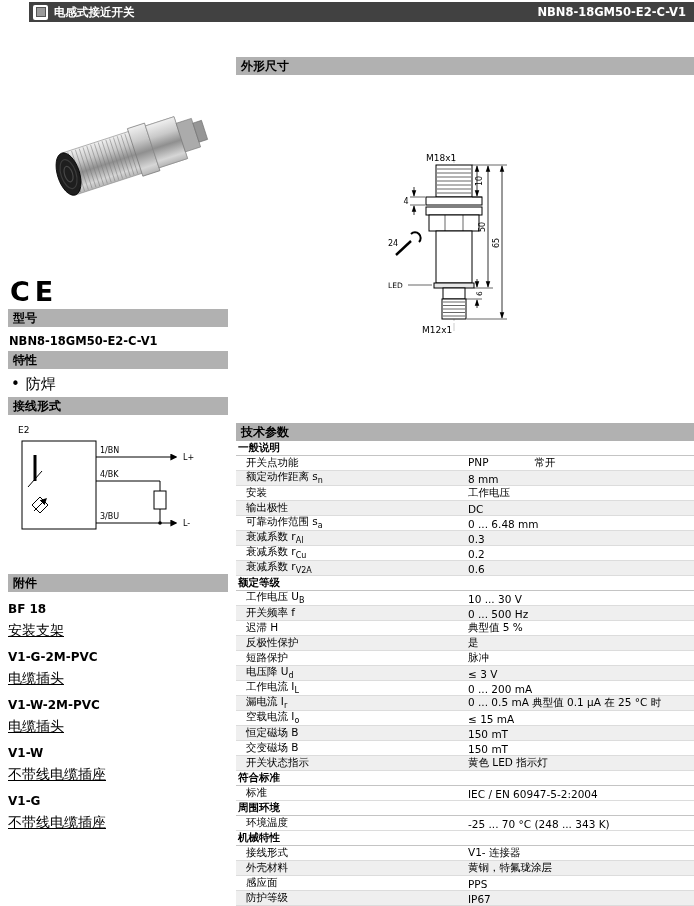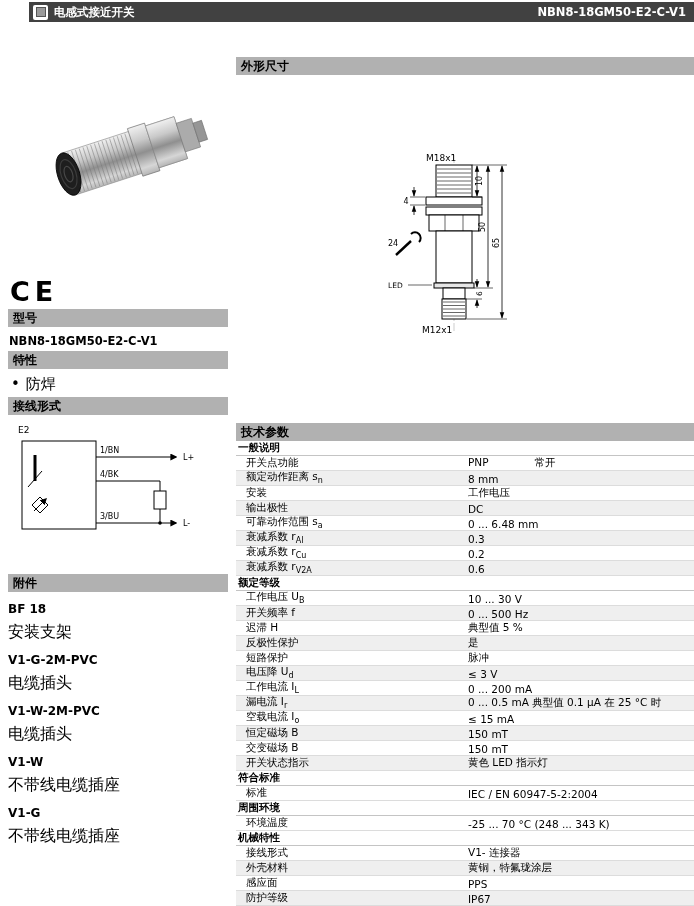--- a/index.html
+++ b/index.html
@@ -19,21 +19,21 @@
   .bar{background:#b1b1b1;color:#000;font-weight:bold;font-size:12px;padding:2px 5px;height:14px;line-height:14px;}
   .left .bar{margin-top:1px;}
 
   .photo{width:220px;height:230px;}
   .ce{font-size:27px;font-weight:bold;letter-spacing:5px;margin:6px 0 2px 2px;}
   .model-val{font-weight:bold;font-size:11.5px;padding:7px 1px 2px 1px;}
   .feature{font-size:15px;padding:6px 1px 2px 3px;}
   .feature .dot{margin-right:6px;}
   .wiring{margin-top:4px;}
   .acc-name{font-weight:bold;font-size:12px;margin-top:10px;}
-  .acc-desc{font-size:16px;margin-top:6px;}
+  .acc-desc{font-size:14px;margin-top:6px;text-decoration:underline;}
 
   .drawing{width:458px;height:348px;background:#fff;}
 
   #tech-table{margin-top:0;}
   .trow{display:flex;align-items:flex-end;height:14px;border-bottom:1px solid #dcdcdc;font-size:10.5px;}
   .trow.alt{background:#efefef;}
   .trow.sec{font-weight:bold;border-bottom:1px solid #c4c4c4;background:#fff;}
   .trow.sec span{padding-left:2px;}
   .trow .lbl{width:218px;padding-left:10px;white-space:nowrap;overflow:hidden;}
   .trow .val{flex:1;padding-left:4px;white-space:nowrap;overflow:hidden;}

